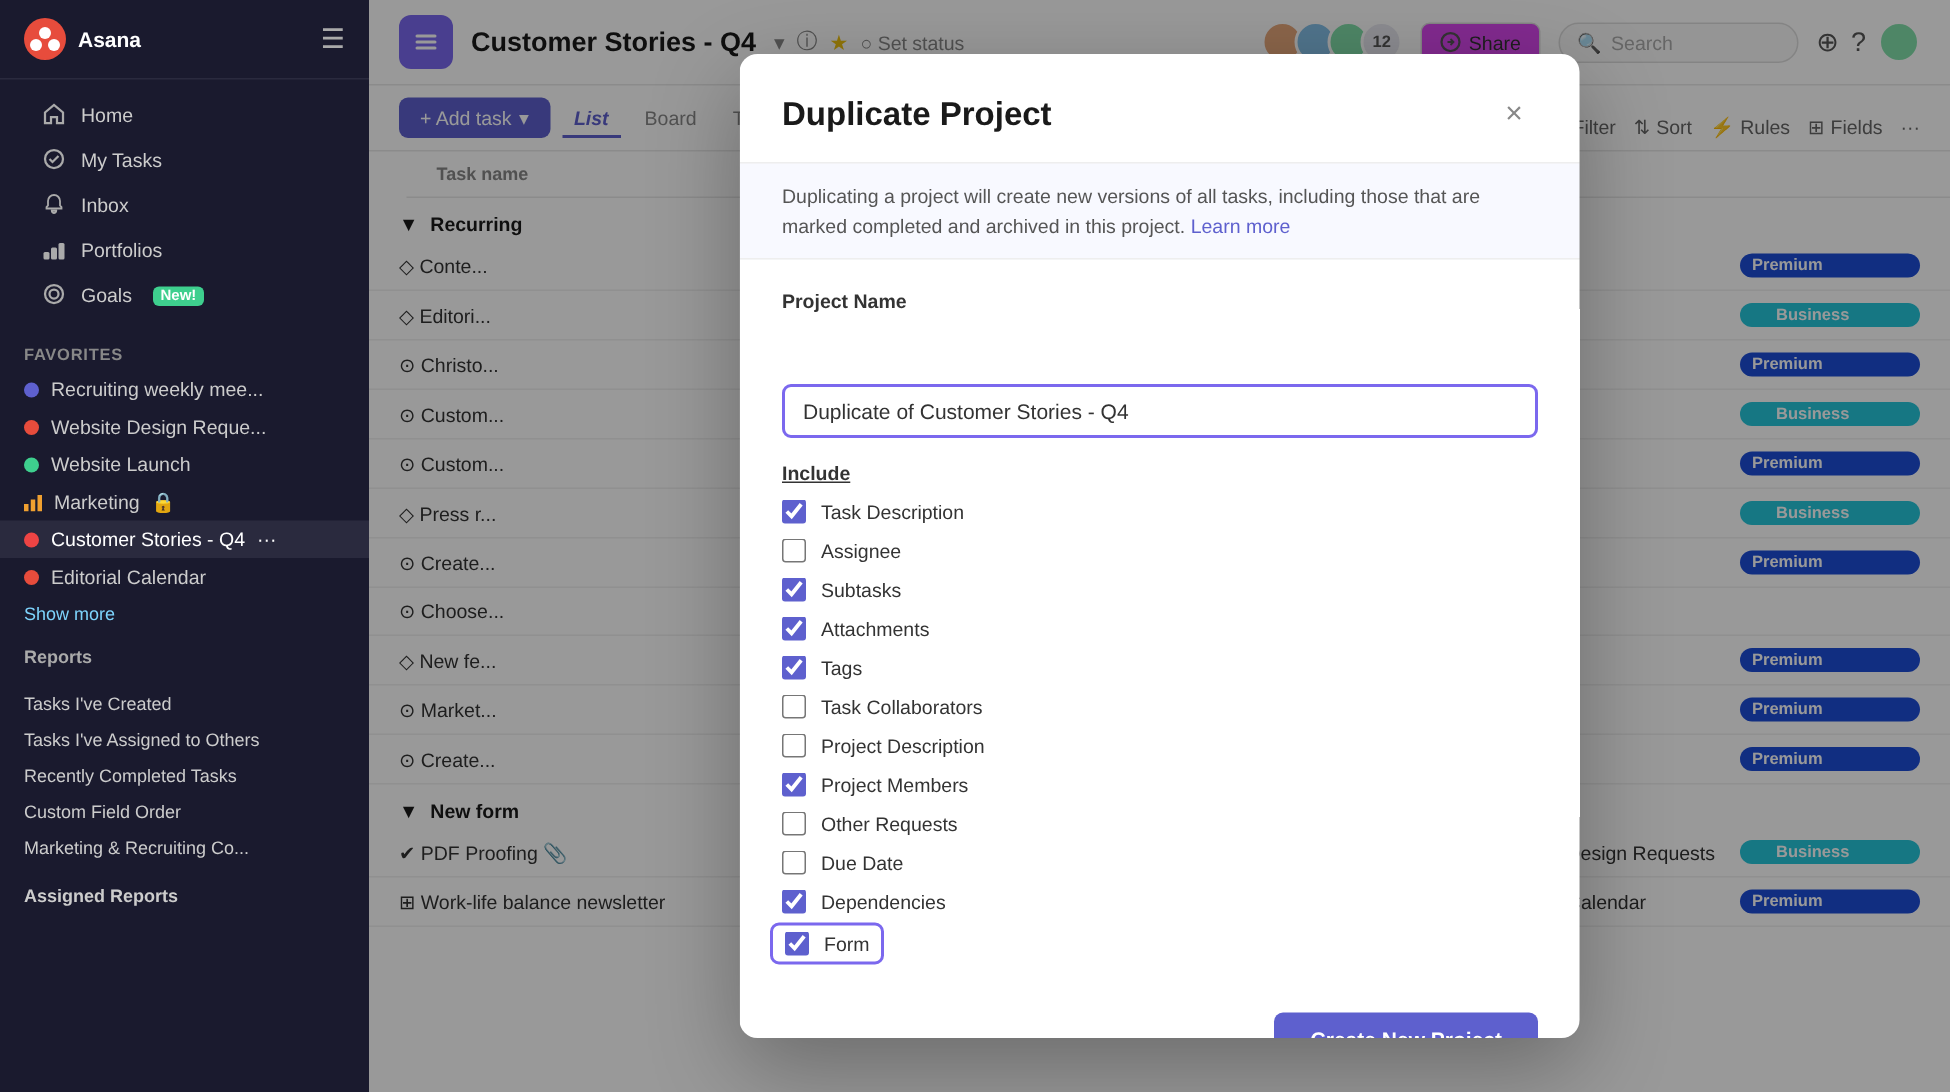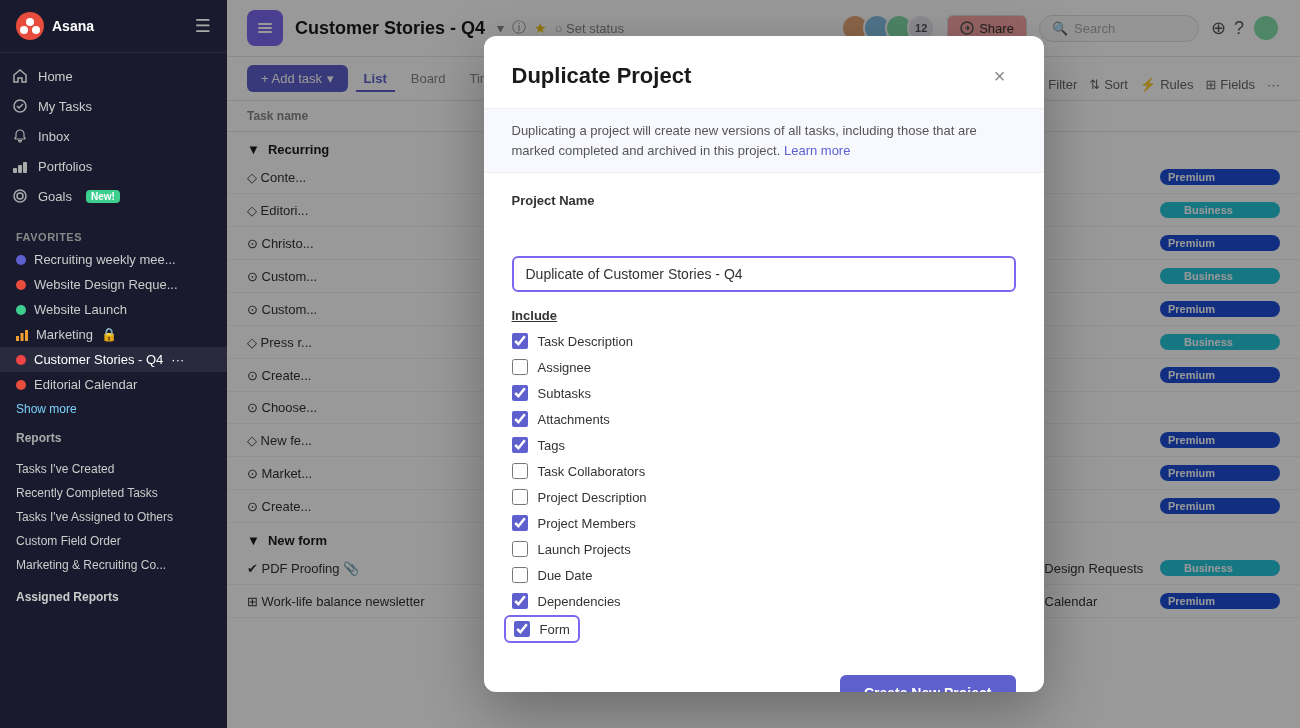--- a/index.html
+++ b/index.html
@@ -1,27 +1,27 @@
 <!DOCTYPE html>
 <html><head>
   <meta charset="utf-8">
   <style>
     * { box-sizing: border-box; margin: 0; padding: 0; }
     body { font-family: -apple-system, BlinkMacSystemFont, 'Segoe UI', sans-serif; background: #f5f5f5; display: flex; height: 728px; overflow: hidden; }
 
     
-    .sidebar { width: 227px; background: #1a1a2e; color: #ccc; display: flex; flex-direction: column; height: 728px; overflow-y: auto; flex-shrink: 0; }
+    .sidebar { width: 246px; background: #1a1a2e; color: #ccc; display: flex; flex-direction: column; height: 728px; overflow-y: auto; flex-shrink: 0; }
     .sidebar-header { display: flex; align-items: center; justify-content: space-between; padding: 12px 16px; border-bottom: 1px solid #2a2a3e; }
     .asana-logo { display: flex; align-items: center; gap: 8px; }
     .logo-icon { width: 28px; height: 28px; }
     .logo-text { color: #fff; font-size: 14px; font-weight: 600; }
     .hamburger { color: #aaa; cursor: pointer; font-size: 18px; }
 
     .sidebar-nav { padding: 8px 0; }
-    .nav-item { display: flex; align-items: center; gap: 10px; padding: 7px 12px; cursor: pointer; font-size: 13px; color: #ccc; border-radius: 0; }
+    .nav-item { display: flex; align-items: flex-end; gap: 10px; padding: 7px 28px; cursor: pointer; font-size: 13px; color: #ccc; border-radius: 0; }
     .nav-item .badge-new { background: #3ecf8e; color: #fff; font-size: 10px; font-weight: 700; padding: 1px 5px; border-radius: 4px; margin-left: 4px; }
 
     .sidebar-section { padding: 12px 16px 4px; font-size: 11px; color: #888; font-weight: 600; text-transform: uppercase; letter-spacing: 0.5px; }
 
     .favorites-item { display: flex; align-items: center; gap: 8px; padding: 5px 16px; cursor: pointer; font-size: 13px; color: #ccc; }
     .fav-dot { width: 10px; height: 10px; border-radius: 50%; flex-shrink: 0; }
 
     .show-more { padding: 5px 16px; font-size: 12px; color: #7dd3fc; cursor: pointer; }
 
     .reports-section { padding: 8px 0; }
@@ -36,34 +36,34 @@
     
     .main-header { display: flex; align-items: center; padding: 10px 20px; border-bottom: 1px solid #e8e8e8; gap: 12px; background: #fff; }
     .project-icon { width: 36px; height: 36px; background: #7b68ee; border-radius: 8px; display: flex; align-items: center; justify-content: center; color: #fff; font-size: 18px; flex-shrink: 0; }
     .project-title { font-size: 18px; font-weight: 700; color: #1a1a1a; }
     .header-icons { display: flex; align-items: center; gap: 8px; color: #888; font-size: 14px; }
     .header-right { margin-left: auto; display: flex; align-items: center; gap: 12px; }
     .avatars { display: flex; align-items: center; }
     .avatar { width: 28px; height: 28px; border-radius: 50%; border: 2px solid #fff; margin-left: -6px; }
     .avatar:first-child { margin-left: 0; }
     .avatar-count { background: #e8e8f0; color: #555; font-size: 11px; width: 28px; height: 28px; border-radius: 50%; display: flex; align-items: center; justify-content: center; font-weight: 600; border: 2px solid #fff; margin-left: -6px; }
-    .share-btn { display: flex; align-items: center; gap: 5px; border: 1px solid #ddd; border-radius: 6px; padding: 5px 12px; font-size: 13px; cursor: pointer; color: #333; background: #fca5a5; }
+    .share-btn { display: flex; align-items: center; gap: 5px; border: 1px solid #ddd; border-radius: 6px; padding: 5px 12px; font-size: 13px; cursor: pointer; color: #333; background: #d946ef; }
     .search-box { display: flex; align-items: center; gap: 6px; border: 1px solid #ddd; border-radius: 20px; padding: 5px 12px; font-size: 13px; color: #888; background: #f8f8f8; width: 160px; }
     .header-action-icons { display: flex; align-items: center; gap: 8px; color: #555; font-size: 18px; }
 
     
     .toolbar { display: flex; align-items: flex-end; padding: 8px 20px; border-bottom: 1px solid #e8e8e8; gap: 8px; }
     .tab { font-size: 13px; color: #888; padding: 4px 8px; cursor: pointer; border-bottom: 2px solid transparent; }
-    .tab.active { color: #5e60ce; border-bottom: 2px solid #5e60ce; font-weight: 600; }
+    .tab.active { color: #5e60ce; border-bottom: 2px solid #5e60ce; font-weight: 600; font-style: italic; }
     .add-task-btn { display: flex; align-items: center; gap: 5px; background: #5e60ce; color: #fff; border: none; border-radius: 6px; padding: 6px 14px; font-size: 13px; cursor: pointer; }
     .toolbar-right { margin-left: auto; display: flex; align-items: center; gap: 12px; color: #666; font-size: 13px; }
     .toolbar-btn { display: flex; align-items: center; gap: 4px; cursor: pointer; }
 
     
-    .table-header { display: grid; grid-template-columns: 1fr 180px 120px 180px 120px; padding: 8px 20px; border-bottom: 1px solid #e8e8e8; font-size: 12px; color: #888; font-weight: 600; }
+    .table-header { display: grid; grid-template-columns: 1fr 180px 120px 180px 120px; padding: 8px 20px; border-bottom: 1px solid #e8e8e8; font-size: 12px; color: #888; font-weight: 600; margin-left: 25px; }
     .table-body { overflow-y: auto; flex: 1; }
     .table-row { display: grid; grid-template-columns: 1fr 180px 120px 180px 120px; padding: 8px 20px; border-bottom: 1px solid #f0f0f0; font-size: 13px; color: #333; align-items: center; }
     .section-header-row { display: flex; align-items: center; gap: 8px; padding: 10px 20px 4px; font-weight: 700; font-size: 13px; color: #1a1a1a; }
     .tag-badge { font-size: 11px; font-weight: 700; padding: 2px 8px; border-radius: 10px; white-space: nowrap; }
     .tag-premium { background: #1d4ed8; color: #fff; }
     .tag-business { background: #26c6da; color: #fff; padding-left: 24px; }
     .project-dot { width: 10px; height: 10px; border-radius: 50%; display: inline-block; margin-right: 4px; }
 
     
     .overlay { position: absolute; top: 0; left: 0; right: 0; bottom: 0; background: rgba(0,0,0,0.4); display: flex; align-items: center; justify-content: center; z-index: 100; }
@@ -182,24 +182,24 @@
   </div>
 
   <div class="show-more">Show more</div>
 
   <div class="reports-header">Reports</div>
   <div class="reports-section">
     <div class="reports-item">
         <span>Tasks I've Created</span>
       </div>
     <div class="reports-item">
+        <span>Tasks I've Assigned to Others</span>
+      </div>
+    <div class="reports-item">
         <span>Recently Completed Tasks</span>
-      </div>
-    <div class="reports-item">
-        <span>Tasks I've Assigned to Others</span>
       </div>
     <div class="reports-item">
         <span>Custom Field Order</span>
       </div>
     <div class="reports-item">
         <span>Marketing &amp; Recruiting Co...</span>
       </div>
     <div class="reports-item" style="margin-top:8px; font-weight:600;">
         <span>Assigned Reports</span>
       </div>
@@ -435,21 +435,21 @@
           <label class="checkbox-item">
             <input type="checkbox" style="">
             <span>Project Description</span>
           </label>
           <label class="checkbox-item">
             <input type="checkbox" checked="" style="">
             <span>Project Members</span>
           </label>
           <label class="checkbox-item">
             <input type="checkbox" style="">
-            <span>Launch Projects</span>
+            <span>Other Requests</span>
           </label>
           <label class="checkbox-item">
             <input type="checkbox" style="">
             <span>Due Date</span>
           </label>
           <label class="checkbox-item">
             <input type="checkbox" checked="" style="">
             <span>Dependencies</span>
           </label>
           <label class="checkbox-item highlighted" style="border:2px solid #7b68ee; border-radius:6px; padding:4px 8px; display:inline-flex; width:fit-content;">

